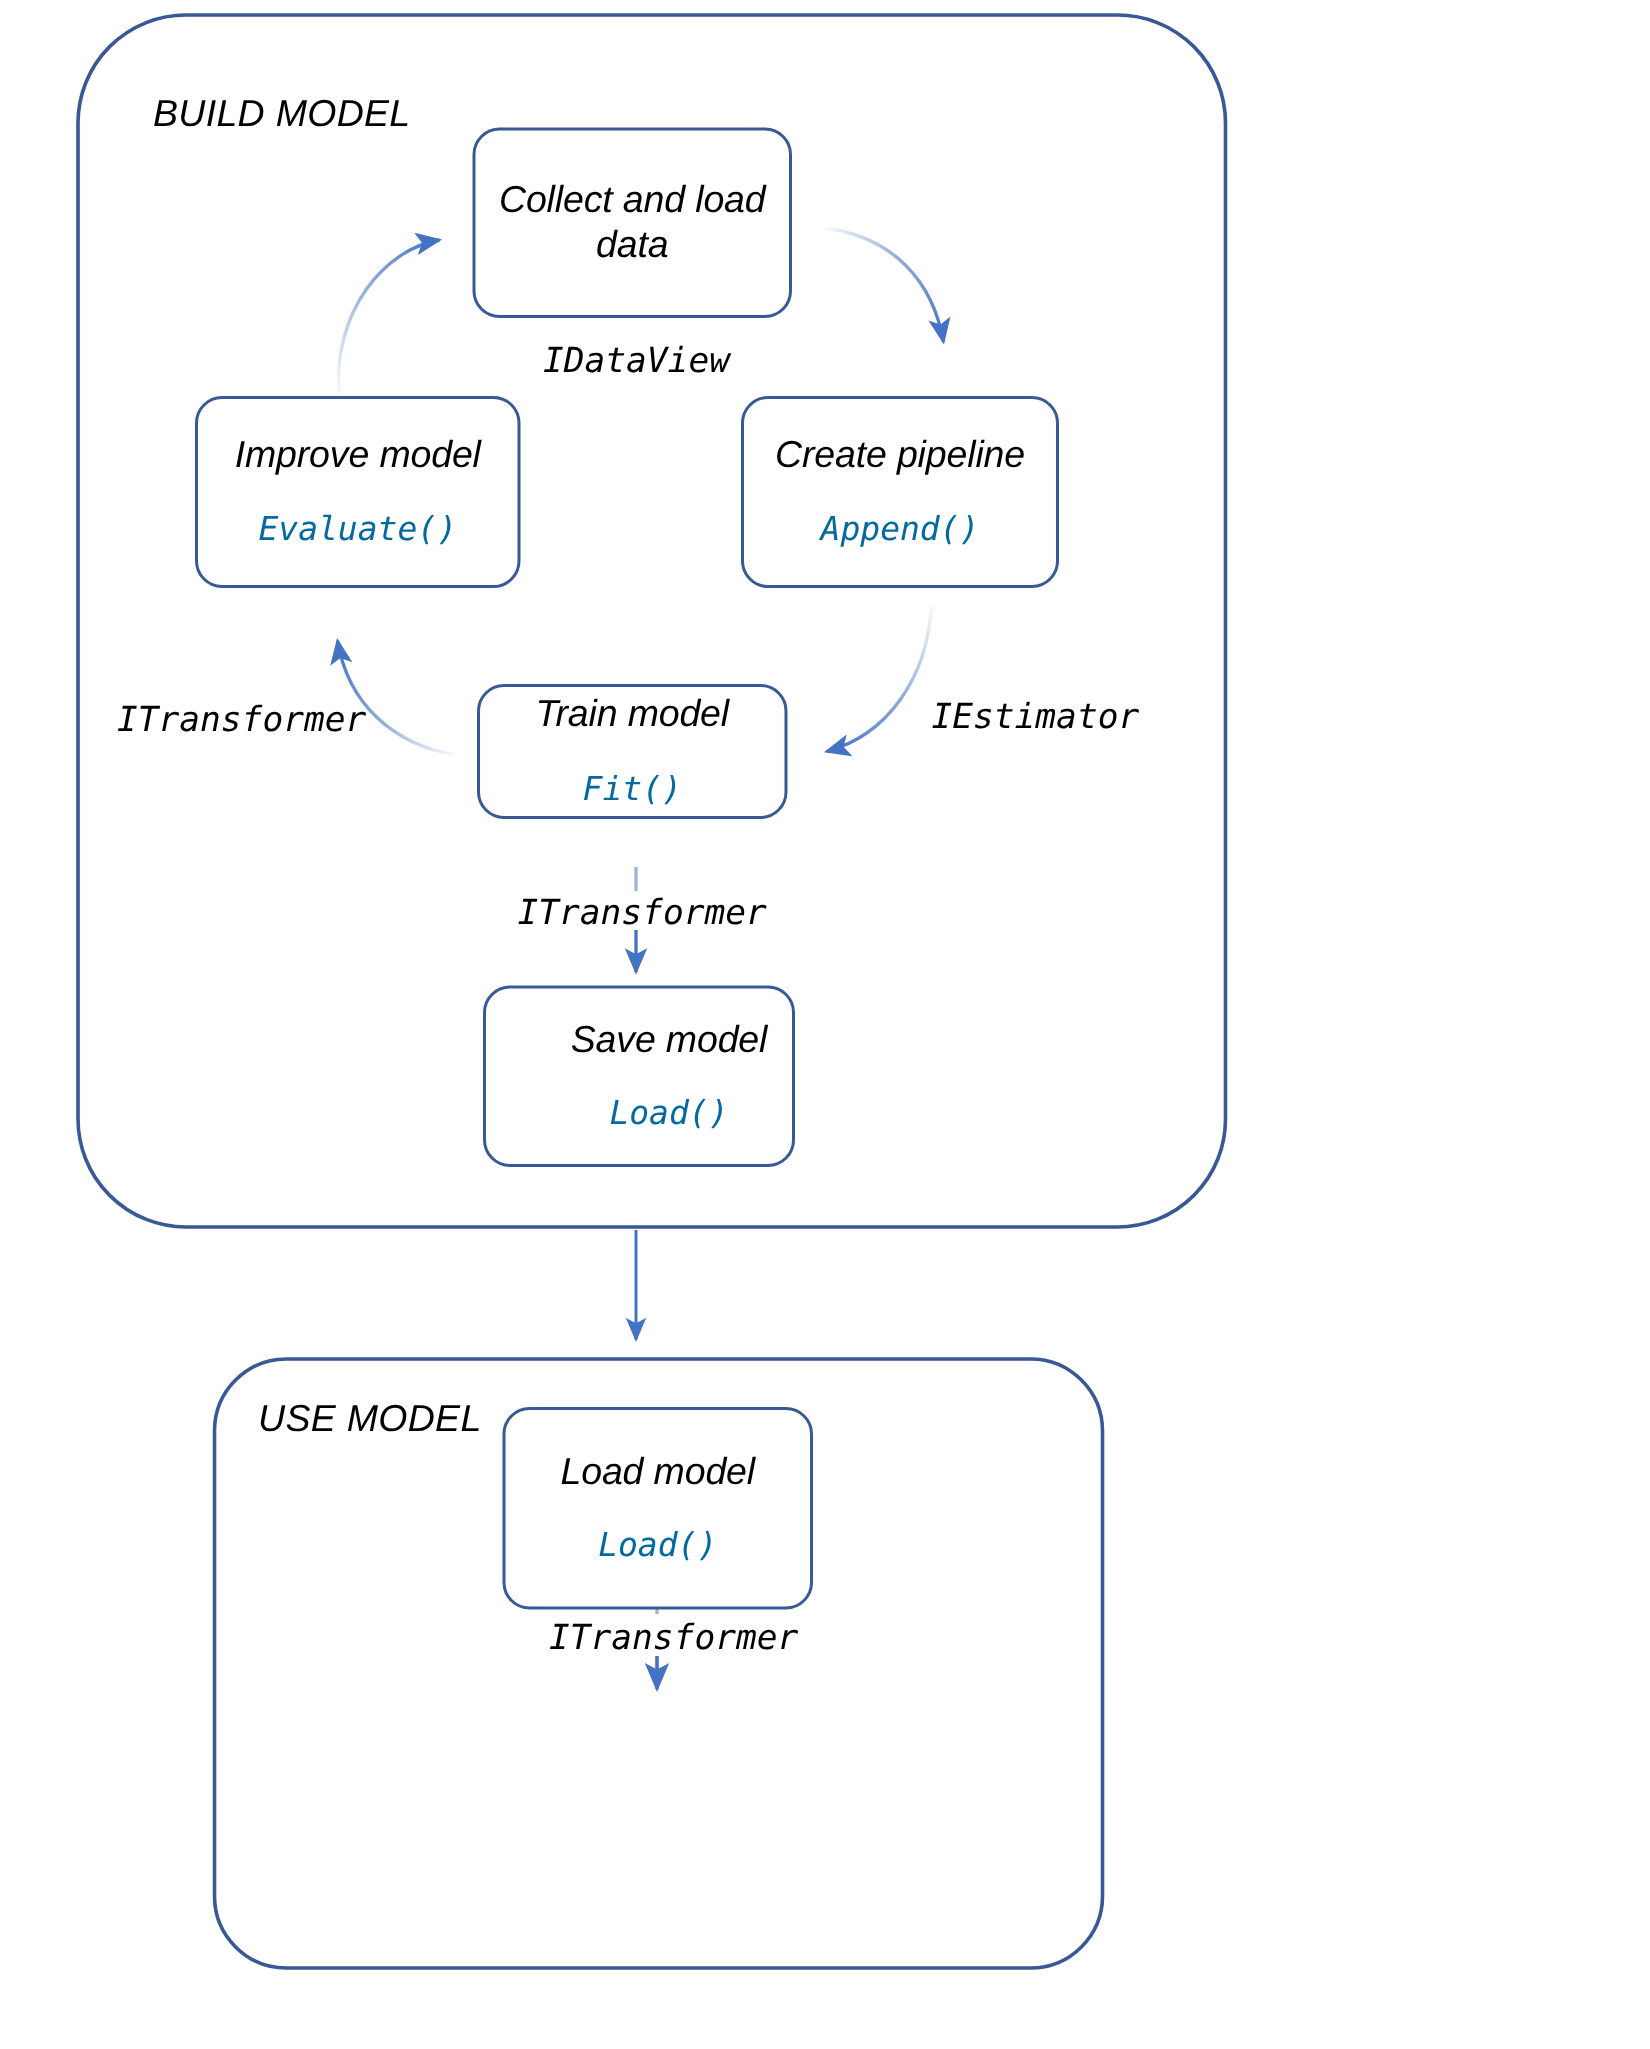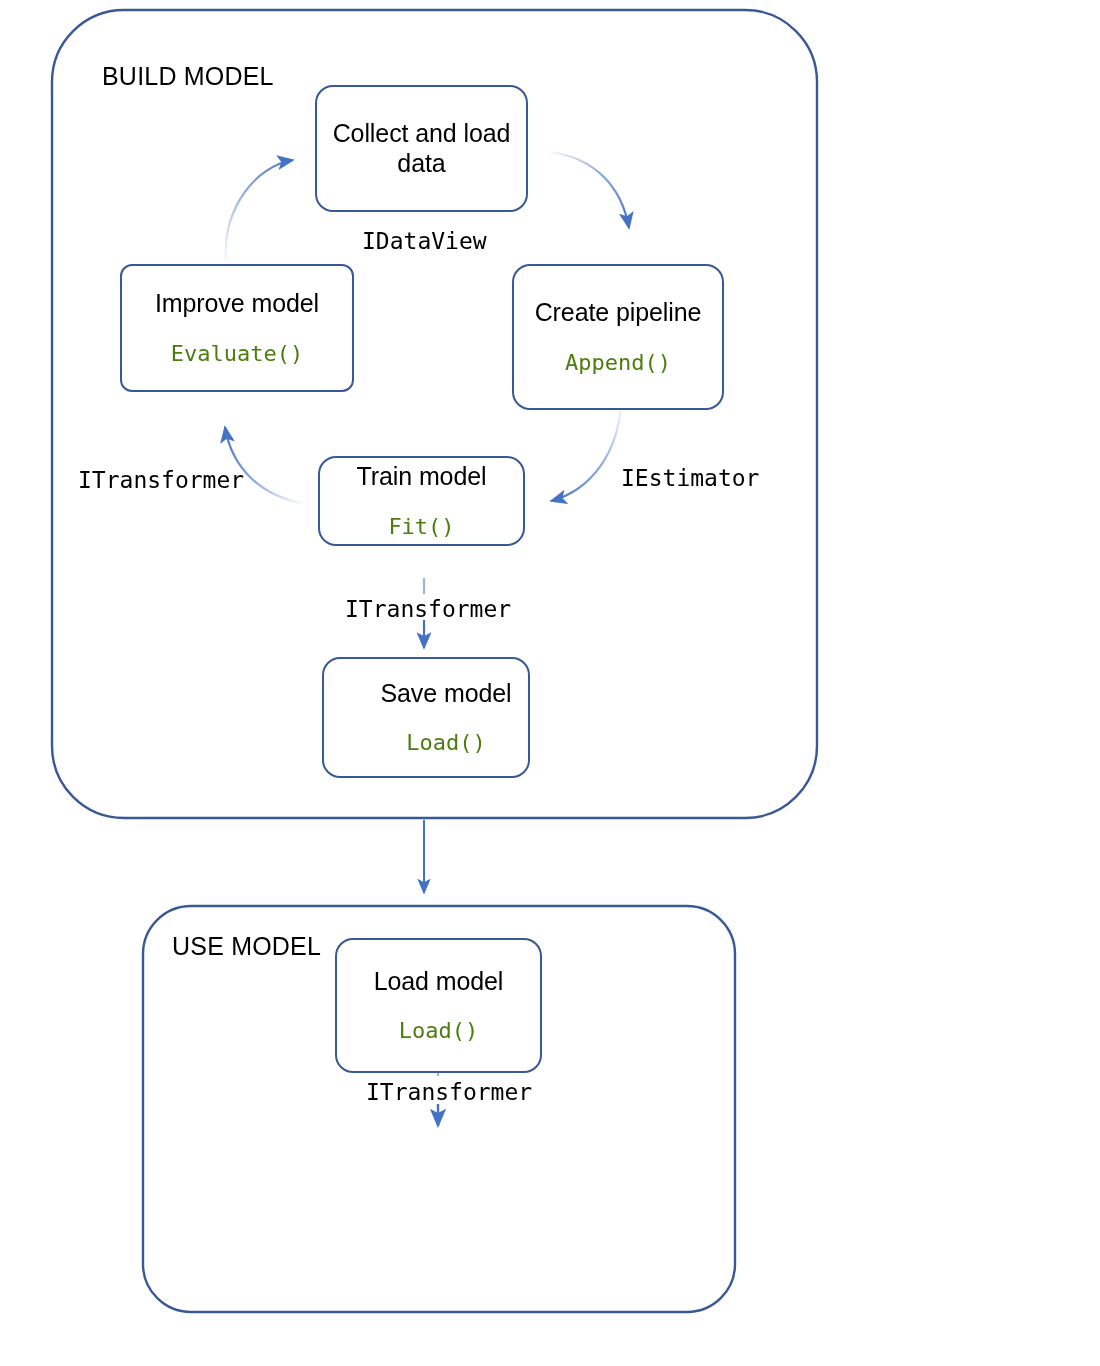--- a/index.html
+++ b/index.html
@@ -13,20 +13,21 @@
     position: relative;
     overflow: hidden;
     font-family: "Liberation Sans", sans-serif;
     color: #000000;
   }
   #stage {
     position: absolute;
     left: 0; top: 0;
     width: 1100px;
     height: 1366px;
+    font-style: italic;
   }
   .svg-layer {
     position: absolute;
     left: 0; top: 0;
     width: 1100px;
     height: 1366px;
     pointer-events: none;
   }
   .node {
     position: absolute;
@@ -45,21 +46,21 @@
     font-family: "Liberation Sans", sans-serif;
     font-size: 25px;
     line-height: 1.18;
     color: #000000;
     letter-spacing: -0.1px;
   }
   .node .api {
     font-family: "DejaVu Sans Mono", monospace;
     font-size: 22px;
     line-height: 1.2;
-    color: #4d7c0f;
+    color: #0369a1;
     margin-top: 22px;
     white-space: pre-line;
   }
   .node.two-line .title { white-space: pre-line; }
 
   .container-label {
     position: absolute;
     font-family: "Liberation Sans", sans-serif;
     font-size: 25px;
     color: #000000;
@@ -138,31 +139,31 @@
   <div class="container-label" style="left:102px; top:62px;">BUILD MODEL</div>
 
   <div class="container-label" style="left:172px; top:932px;">USE MODEL</div>
 
   <div class="node no-api two-line" style="left:315px; top:85px; width:213px; height:127px;">
     <div class="title">Collect and load
 data</div>
 
   </div>
 
-  <div class="node" style="left:512px; top:264px; width:212px; height:146px;">
+  <div class="node" style="left:494px; top:264px; width:212px; height:128px;">
     <div class="title">Create pipeline</div>
     <div class="api">Append()</div>
   </div>
 
   <div class="node" style="left:318px; top:456px; width:207px; height:90px;">
     <div class="title">Train model</div>
     <div class="api">Fit()</div>
   </div>
 
-  <div class="node" style="left:120px; top:264px; width:234px; height:128px;border-radius:12px;">
+  <div class="node" style="left:130px; top:264px; width:217px; height:128px;">
     <div class="title">Improve model</div>
     <div class="api">Evaluate()</div>
   </div>
 
   <div class="node" style="left:322px; top:657px; width:208px; height:121px;padding-left:40px;">
     <div class="title">Save model</div>
     <div class="api">Load()</div>
   </div>
 
   <div class="node" style="left:335px; top:938px; width:207px; height:135px;">

